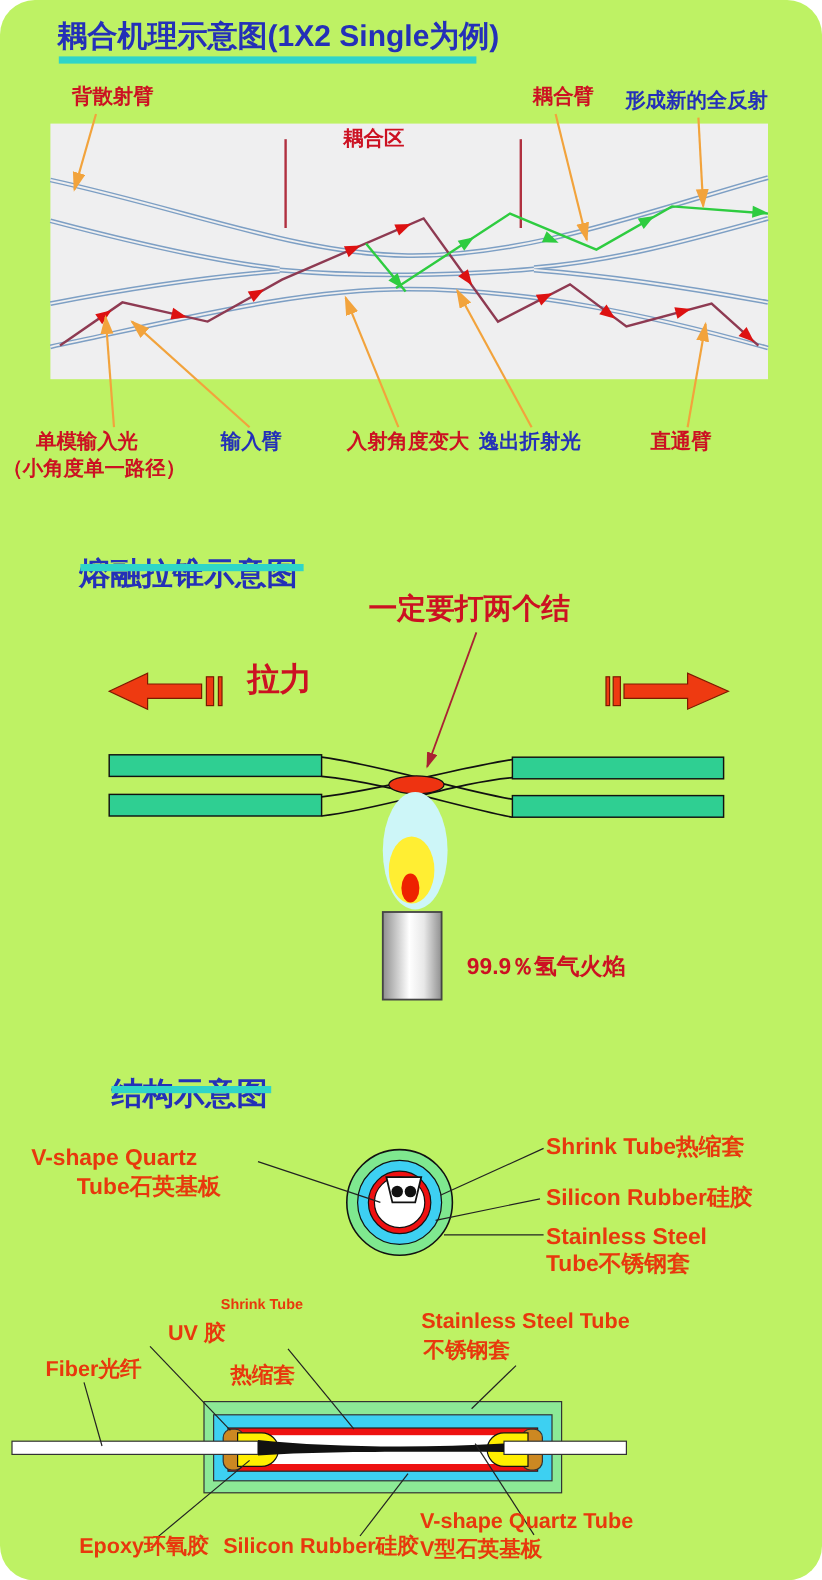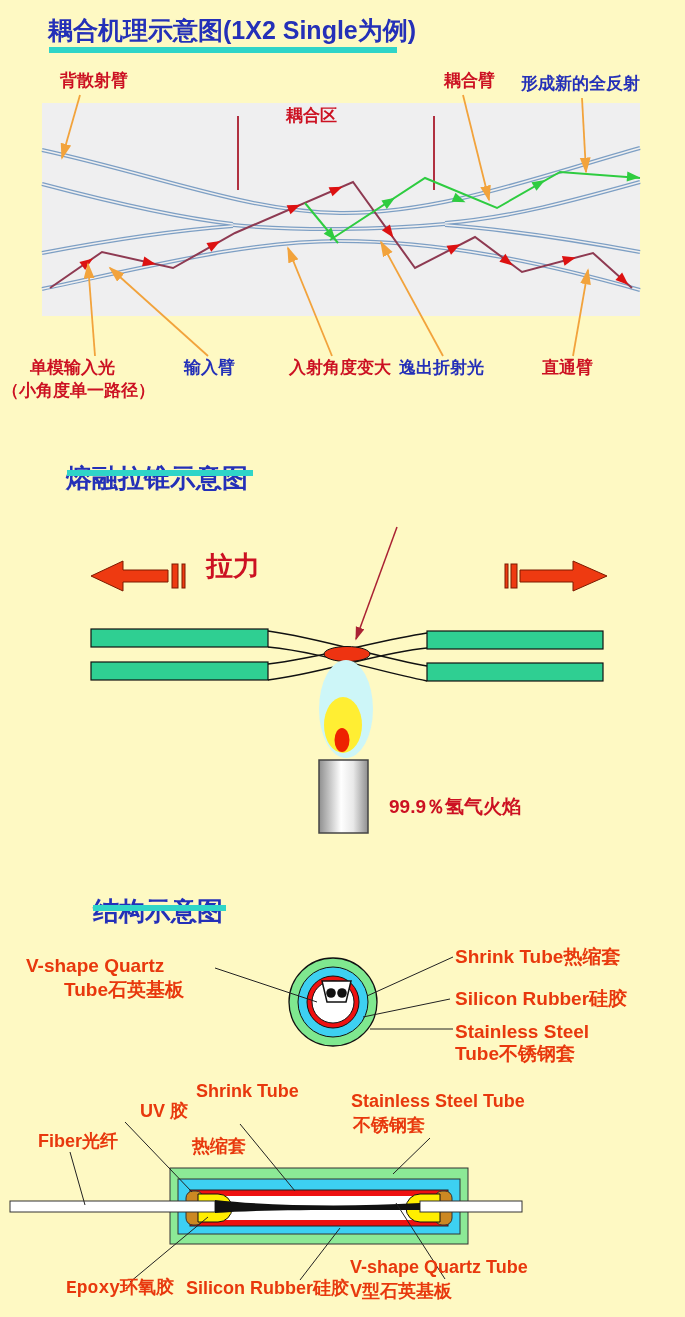--- a/index.html
+++ b/index.html
@@ -1,17 +1,17 @@
 <!DOCTYPE html>
 <html><head>
 <meta charset="utf-8">
 <style>
   html,body{margin:0;padding:0;background:#fff;}
-  #page{position:relative;width:685px;height:1317px;background:#fef9c3;overflow:hidden;
-        font-family:"Liberation Sans","DejaVu Sans",sans-serif;}
+  #page{position:relative;width:685px;height:1317px;background:#bef264;overflow:hidden;
+        font-family:"Liberation Sans","DejaVu Sans",sans-serif;border-radius:29px;}
   svg{position:absolute;left:0;top:0;}
   .lbl{position:absolute;font-weight:bold;white-space:nowrap;line-height:1.15;}
   .red{color:#cc1122;}
   .blue{color:#2430b8;}
   .ored{color:#e8380d;}
   .f17{font-size:17px;}
   .f19{font-size:19px;}
   .f16{font-size:16px;}
   .bar{position:absolute;height:6px;background:#2fd5c8;}
   .t1{font-size:25px;}
@@ -194,37 +194,38 @@
 <div class="lbl red f17" style="left:286px;top:106px;">耦合区</div>
 <div class="lbl red f17" style="left:30px;top:358px;">单模输入光</div>
 <div class="lbl red f17" style="left:2px;top:381px;">（小角度单一路径）</div>
 <div class="lbl blue f17" style="left:184px;top:358px;">输入臂</div>
 <div class="lbl red f17" style="left:289px;top:358px;">入射角度变大</div>
 <div class="lbl blue f17" style="left:399px;top:358px;">逸出折射光</div>
 <div class="lbl red f17" style="left:542px;top:358px;">直通臂</div>
 
 <div class="lbl blue t2" style="left:66px;top:440px;">熔融拉锥示意图</div>
 <div class="bar" style="left:67px;top:470px;width:186px;"></div>
+<div class="lbl red" style="left:307px;top:494px;font-size:24px;">一定要打两个结</div>
 <div class="lbl red" style="left:206px;top:551px;font-size:27px;">拉力</div>
 <div class="lbl red" style="left:389px;top:796px;font-size:19px;">99.9％氢气火焰</div>
 
 <div class="lbl blue t2" style="left:93px;top:873px;">结构示意图</div>
 <div class="bar" style="left:93px;top:905px;width:133px;"></div>
 
 <div class="lbl ored f19" style="left:26px;top:955px;">V-shape Quartz</div>
 <div class="lbl ored f19" style="left:26px;top:979px;margin-left:38px;">Tube石英基板</div>
 <div class="lbl ored f19" style="left:455px;top:946px;">Shrink Tube热缩套</div>
 <div class="lbl ored f19" style="left:455px;top:988px;">Silicon Rubber硅胶</div>
 <div class="lbl ored f19" style="left:455px;top:1021px;">Stainless Steel</div>
 <div class="lbl ored f19" style="left:455px;top:1043px;">Tube不锈钢套</div>
 
 <div class="lbl ored f16" style="left:103px;top:1101px;font-size:18px;margin-left:37px;">UV 胶</div>
-<div class="lbl ored f16" style="left:196px;top:1081px;font-size:18px;">Shrink Tube</div>
+<div class="lbl ored f16" style="left:184px;top:1081px;font-size:12px;">Shrink Tube</div>
 <div class="lbl ored f16" style="left:192px;top:1136px;font-size:18px;">热缩套</div>
 <div class="lbl ored f16" style="left:351px;top:1091px;font-size:18px;">Stainless Steel Tube</div>
 <div class="lbl ored f16" style="left:353px;top:1115px;font-size:18px;">不锈钢套</div>
 <div class="lbl ored f16" style="left:38px;top:1131px;font-size:18px;">Fiber光纤</div>
-<div class="lbl ored f16" style="left:66px;top:1278px;font-size:18px;font-family:Liberation Mono, monospace;">Epoxy环氧胶</div>
+<div class="lbl ored f16" style="left:66px;top:1278px;font-size:18px;">Epoxy环氧胶</div>
 <div class="lbl ored f16" style="left:186px;top:1278px;font-size:18px;">Silicon Rubber硅胶</div>
 <div class="lbl ored f16" style="left:350px;top:1257px;font-size:18px;">V-shape Quartz Tube</div>
 <div class="lbl ored f16" style="left:350px;top:1281px;font-size:18px;">V型石英基板</div>
 
 </div>
 
 </body></html>

